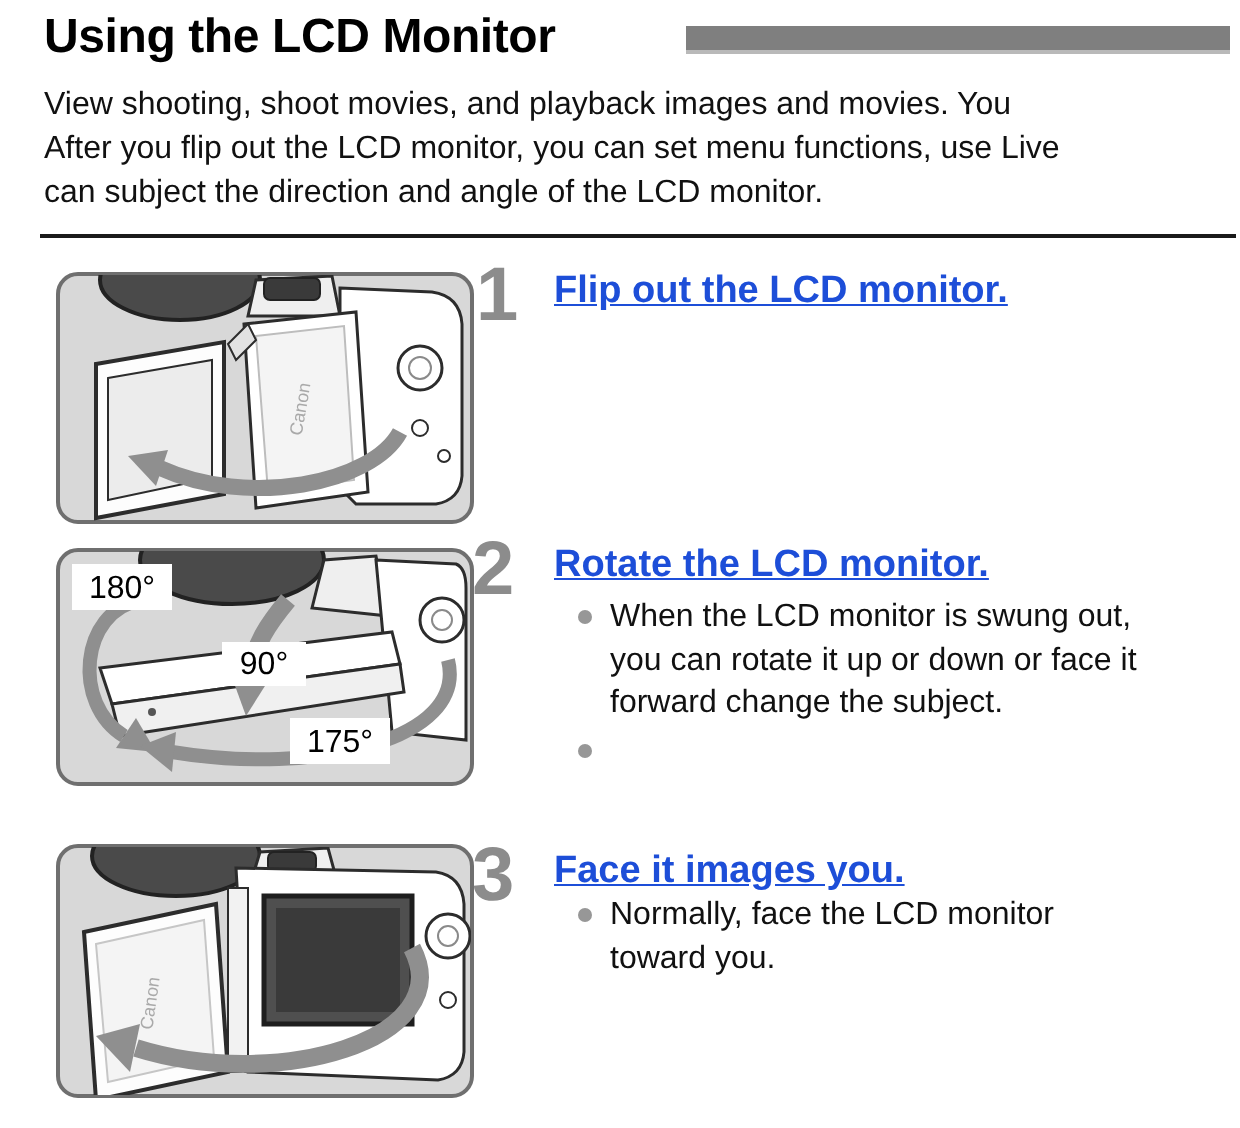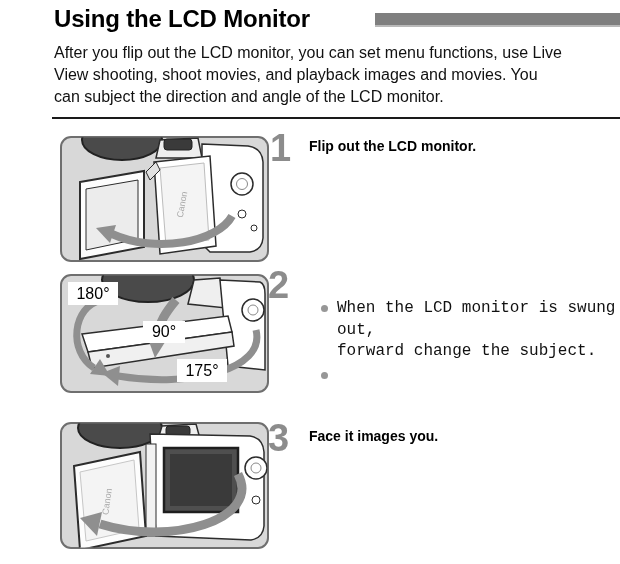--- a/index.html
+++ b/index.html
@@ -1,21 +1,21 @@
 <!DOCTYPE html>
 <html><head>
 <meta charset="utf-8">
 <style>
   * { margin: 0; padding: 0; box-sizing: border-box; }
   body { background: #ffffff; font-family: "Liberation Sans", sans-serif; }
   .page {
     position: relative; width: 620px; height: 564px;
     background: #ffffff; overflow: hidden; color: #0f0f0f;
   }
-  .abs { position: absolute; margin-left: 32px; }
+  .abs { position: absolute; }
 
   .title {
     left: 22px; top: 5px; font-size: 24px; font-weight: bold;
     letter-spacing: -0.2px; color: #000;
   }
   .accent-bar {
     left: 343px; top: 13px; width: 272px; height: 14px;
     background: #7f7f7f; border-bottom: 2px solid #b9b9b9;
   }
   .intro {
@@ -28,41 +28,41 @@
 
   .fig {
     border-radius: 0; background: transparent;
   }
   .fig svg { display: block; }
 
   .step-num {
     font-size: 38px; font-weight: bold; color: #8c8c8c; line-height: 1;
   }
   .step-heading {
-    font-size: 14px; font-weight: bold; color: #000000; line-height: 22px;
+    font-size: 19px; font-weight: bold; color: #1d4ed8; line-height: 22px; text-decoration: underline;
   }
-  .bullets { display: block; font-family: Liberation Mono, monospace; }
+  .bullets { display: block; }
   .bullet { position: relative; padding-left: 17px; margin-bottom: 2px; }
   .bullet .dot {
     position: absolute; left: 1px; top: 7px; width: 7px; height: 7px;
     border-radius: 50%; background: #979797;
   }
   .bullet-line { font-size: 16px; line-height: 21.5px; color: #111; }
 </style>
 </head>
 <body>
 
 <div class="page">
 
   <h1 class="abs title">Using the LCD Monitor</h1>
   <div class="abs accent-bar"></div>
 
   <div class="abs intro">
+    <div>View shooting, shoot movies, and playback images and movies. You</div>
     <div>After you flip out the LCD monitor, you can set menu functions, use Live</div>
-    <div>View shooting, shoot movies, and playback images and movies. You</div>
     <div>can subject the direction and angle of the LCD monitor.</div>
   </div>
 
   <div class="abs divider"></div>
 
   <figure class="abs fig" style="left:28px; top:136px;">
     <svg width="209" height="126" viewBox="0 0 209 126">
       <defs>
           <clipPath id="clip1">
             <rect x="1.5" y="1.5" width="206" height="123" rx="9"></rect>
@@ -131,24 +131,26 @@
         <rect x="8" y="8" width="50" height="23" fill="#ffffff"></rect>
         <text x="33" y="25" font-size="16" fill="#000" text-anchor="middle">180°</text>
         <rect x="83" y="47" width="42" height="22" fill="#ffffff"></rect>
         <text x="104" y="63" font-size="16" fill="#000" text-anchor="middle">90°</text>
         <rect x="117" y="85" width="50" height="23" fill="#ffffff"></rect>
         <text x="142" y="102" font-size="16" fill="#000" text-anchor="middle">175°</text>
       </g>
     </svg>
   </figure>
   <div class="abs step-num" style="left:236px; top:266px;">2</div>
+  <h2 class="abs step-heading" style="left:277px; top:272px;">Rotate the LCD monitor.</h2>
   <div class="abs bullets" style="left:288px; top:298px;">
     <div class="bullet">
       <span class="dot"></span>
       <div class="bullet-line">When the LCD monitor is swung out,</div>
+      <div class="bullet-line">you can rotate it up or down or face it</div>
       <div class="bullet-line">forward change the subject.</div>
     </div>
     <div class="bullet">
       <span class="dot"></span>
     </div>
   </div>
 
   <figure class="abs fig" style="left:28px; top:422px;">
     <svg width="209" height="127" viewBox="0 0 209 127">
       <defs>
@@ -176,14 +178,21 @@
         <path d="M 20 50 L 74 38 L 79 107 L 26 119 Z" fill="#f4f4f4" stroke="#c6c6c6" stroke-width="1"></path>
         <text x="50" y="80" font-size="9" fill="#a9a9a9" text-anchor="middle" transform="rotate(-82 50 80)">Canon</text>
 
         <path d="M 178 52 C 202 98, 110 124, 40 102" fill="none" stroke="#8f8f8f" stroke-width="9"></path>
         <polygon points="20,96 42,90 37,114" fill="#8f8f8f"></polygon>
       </g>
     </svg>
   </figure>
   <div class="abs step-num" style="left:236px; top:419px;">3</div>
   <h2 class="abs step-heading" style="left:277px; top:425px;">Face it images you.</h2>
+  <div class="abs bullets" style="left:288px; top:447px;">
+    <div class="bullet">
+      <span class="dot"></span>
+      <div class="bullet-line">Normally, face the LCD monitor</div>
+      <div class="bullet-line">toward you.</div>
+    </div>
+  </div>
 
 </div>
 
 </body></html>

